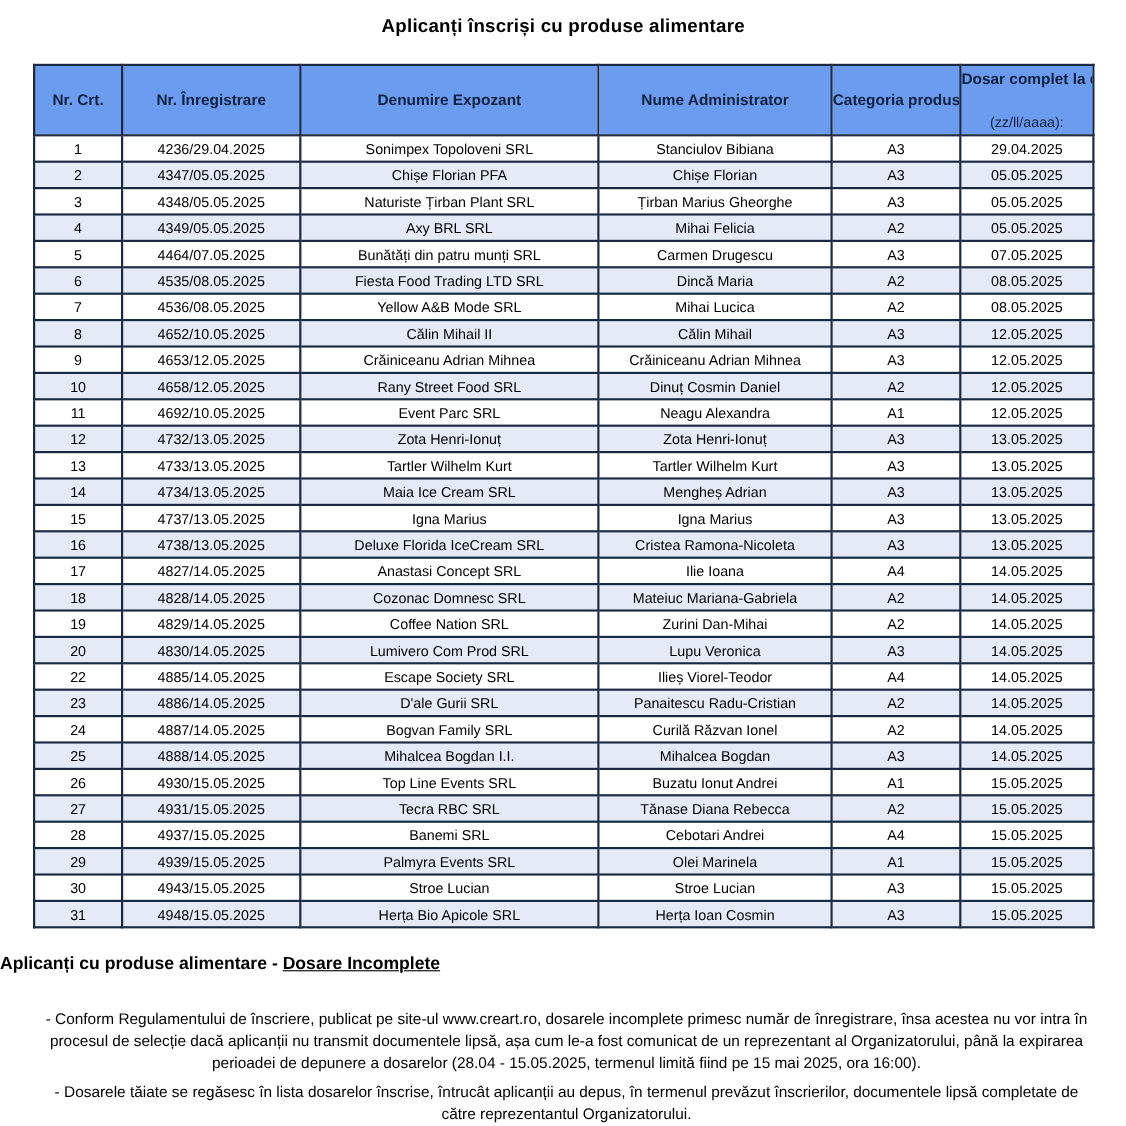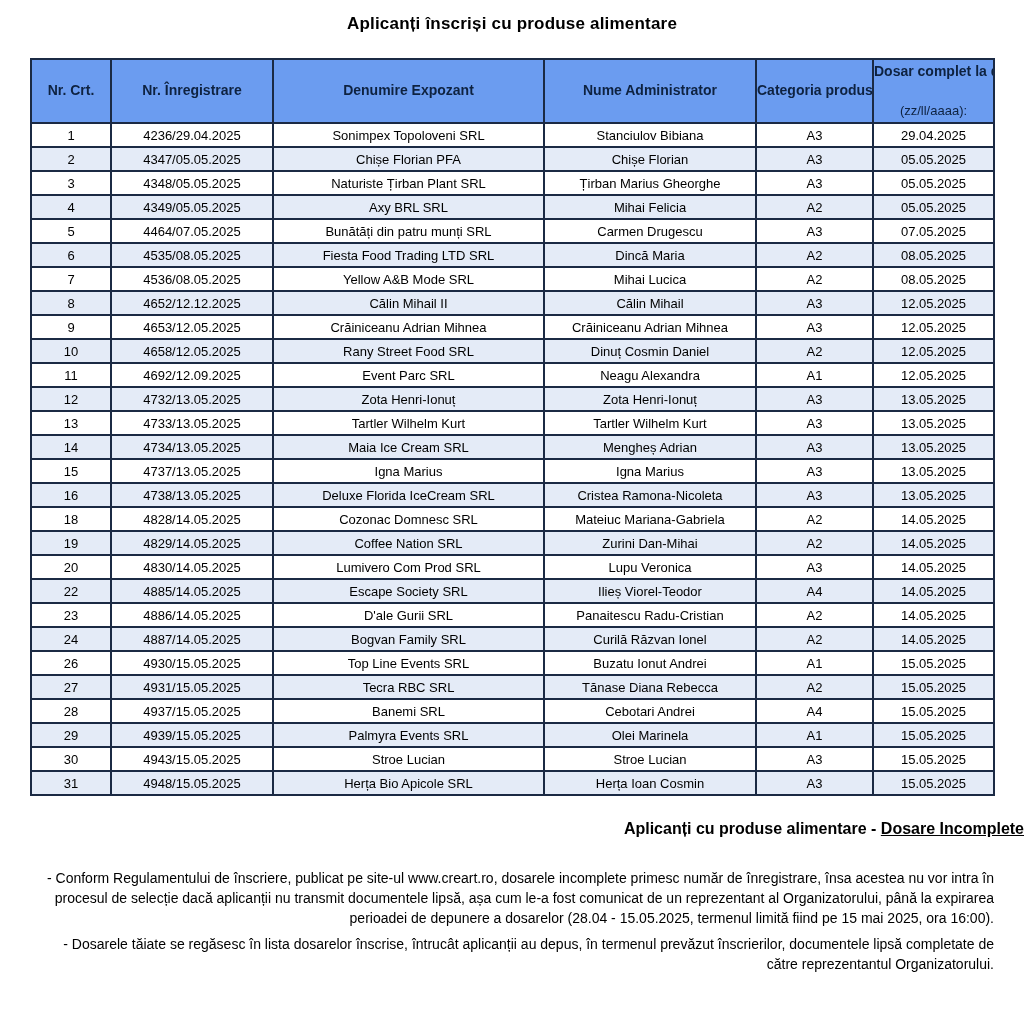--- a/index.html
+++ b/index.html
@@ -52,33 +52,33 @@
   table.reg-table tbody td {
     height: 24px;
     font-size: 13px;
     padding: 0 3px;
   }
   table.reg-table tbody tr:nth-child(even) td {
     background: var(--row-alt-bg, #e4ebf7);
   }
 
   .subtitle {
-    text-align: right;
+    text-align: left;
     font-size: 16px;
     font-weight: bold;
     margin-top: 24px;
   }
   .subtitle .underline { text-decoration: underline; }
 
   .notes {
     margin: 30px 30px 0 36px;
     font-size: 14px;
     line-height: 20px;
   }
-  .notes p { margin-bottom: 6px; text-align: right; }
+  .notes p { margin-bottom: 6px; text-align: center; }
 </style>
 </head>
 <body>
 
 <div class="page">
 
   <div class="doc-title">Aplicanți înscriși cu produse alimentare</div>
 
   <table class="reg-table">
     <colgroup>
@@ -154,21 +154,21 @@
         <tr>
           <td>7</td>
           <td>4536/08.05.2025</td>
           <td>Yellow A&amp;B Mode SRL</td>
           <td>Mihai Lucica</td>
           <td>A2</td>
           <td>08.05.2025</td>
         </tr>
         <tr>
           <td>8</td>
-          <td>4652/12.12.2025</td>
+          <td>4652/10.05.2025</td>
           <td>Călin Mihail II</td>
           <td>Călin Mihail</td>
           <td>A3</td>
           <td>12.05.2025</td>
         </tr>
         <tr>
           <td>9</td>
           <td>4653/12.05.2025</td>
           <td>Crăiniceanu Adrian Mihnea</td>
           <td>Crăiniceanu Adrian Mihnea</td>
@@ -178,21 +178,21 @@
         <tr>
           <td>10</td>
           <td>4658/12.05.2025</td>
           <td>Rany Street Food SRL</td>
           <td>Dinuț Cosmin Daniel</td>
           <td>A2</td>
           <td>12.05.2025</td>
         </tr>
         <tr>
           <td>11</td>
-          <td>4692/12.09.2025</td>
+          <td>4692/10.05.2025</td>
           <td>Event Parc SRL</td>
           <td>Neagu Alexandra</td>
           <td>A1</td>
           <td>12.05.2025</td>
         </tr>
         <tr>
           <td>12</td>
           <td>4732/13.05.2025</td>
           <td>Zota Henri-Ionuț</td>
           <td>Zota Henri-Ionuț</td>
@@ -223,20 +223,28 @@
           <td>A3</td>
           <td>13.05.2025</td>
         </tr>
         <tr>
           <td>16</td>
           <td>4738/13.05.2025</td>
           <td>Deluxe Florida IceCream SRL</td>
           <td>Cristea Ramona-Nicoleta</td>
           <td>A3</td>
           <td>13.05.2025</td>
+        </tr>
+        <tr>
+          <td>17</td>
+          <td>4827/14.05.2025</td>
+          <td>Anastasi Concept SRL</td>
+          <td>Ilie Ioana</td>
+          <td>A4</td>
+          <td>14.05.2025</td>
         </tr>
         <tr>
           <td>18</td>
           <td>4828/14.05.2025</td>
           <td>Cozonac Domnesc SRL</td>
           <td>Mateiuc Mariana-Gabriela</td>
           <td>A2</td>
           <td>14.05.2025</td>
         </tr>
         <tr>
@@ -273,20 +281,28 @@
         </tr>
         <tr>
           <td>24</td>
           <td>4887/14.05.2025</td>
           <td>Bogvan Family SRL</td>
           <td>Curilă Răzvan Ionel</td>
           <td>A2</td>
           <td>14.05.2025</td>
         </tr>
         <tr>
+          <td>25</td>
+          <td>4888/14.05.2025</td>
+          <td>Mihalcea Bogdan I.I.</td>
+          <td>Mihalcea Bogdan</td>
+          <td>A3</td>
+          <td>14.05.2025</td>
+        </tr>
+        <tr>
           <td>26</td>
           <td>4930/15.05.2025</td>
           <td>Top Line Events SRL</td>
           <td>Buzatu Ionut Andrei</td>
           <td>A1</td>
           <td>15.05.2025</td>
         </tr>
         <tr>
           <td>27</td>
           <td>4931/15.05.2025</td>

